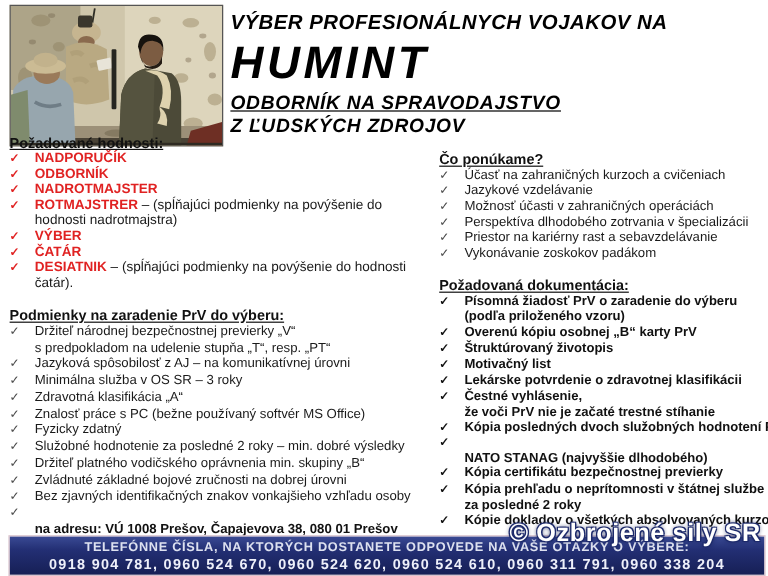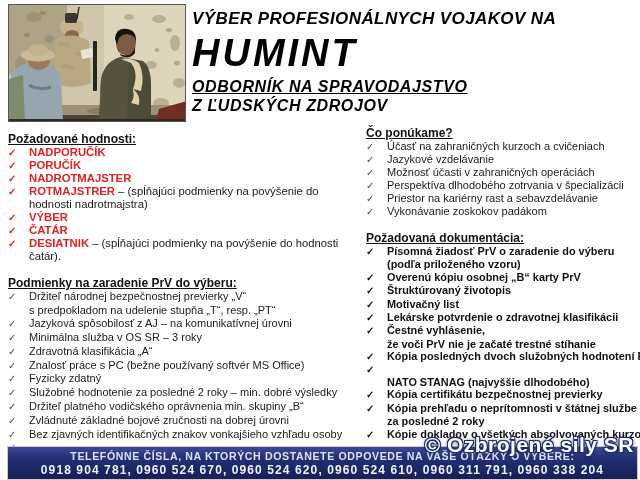--- a/index.html
+++ b/index.html
@@ -24,21 +24,21 @@
     position:absolute; left:192px; top:8px; width:444px;
     color:#000;
     font-style:italic; font-weight:bold;
   }
   .title-line1 { font-size:17px; letter-spacing:0.4px; line-height:22px; }
   .title-line2 { font-size:38px; letter-spacing:3px; line-height:42px; margin-top:2px; }
   .title-line3 { font-size:16px; letter-spacing:0.6px; line-height:19px; margin-top:3px;text-decoration:underline; }
   .title-line4 { font-size:16px; letter-spacing:0.6px; line-height:19px; }
 
   
-  .col-left  { position:absolute; left:8px;  top:132px; width:356px; }
+  .col-left  { position:absolute; left:8px;  top:112px; width:356px; }
   .col-right { position:absolute; left:366px; top:126px; width:272px; }
 
   .sec-heading {
     font-weight:bold; text-decoration:underline;
     font-size:12px; line-height:14px; color:#111;
     white-space:nowrap;
   }
   .list { margin-bottom:7px; }
   .li-row { white-space:nowrap; display:flex; align-items:baseline; }
   .li-row.cont { padding-left:21px; }
@@ -169,21 +169,21 @@
 
 <div class="col-left">
   <div class="sec-heading">Požadované hodnosti:</div>
   <div class="list sec-ranks">
       <div class="li-row">
         <span class="check red">✓</span>
         <span class="li-text"><span class="s-red">NADPORUČÍK</span></span>
       </div>
       <div class="li-row">
         <span class="check red">✓</span>
-        <span class="li-text"><span class="s-red">PORUČÍK</span></span>
+        <span class="li-text"><span class="s-red">ODBORNÍK</span></span>
       </div>
       <div class="li-row">
         <span class="check red">✓</span>
         <span class="li-text"><span class="s-red">NADROTMAJSTER</span></span>
       </div>
       <div class="li-row">
         <span class="check red">✓</span>
         <span class="li-text"><span class="s-red">ROTMAJSTRER</span><span class="s-n"> – (spĺňajúci podmienky na povýšenie do</span></span>
       </div>
       <div class="li-row cont">

